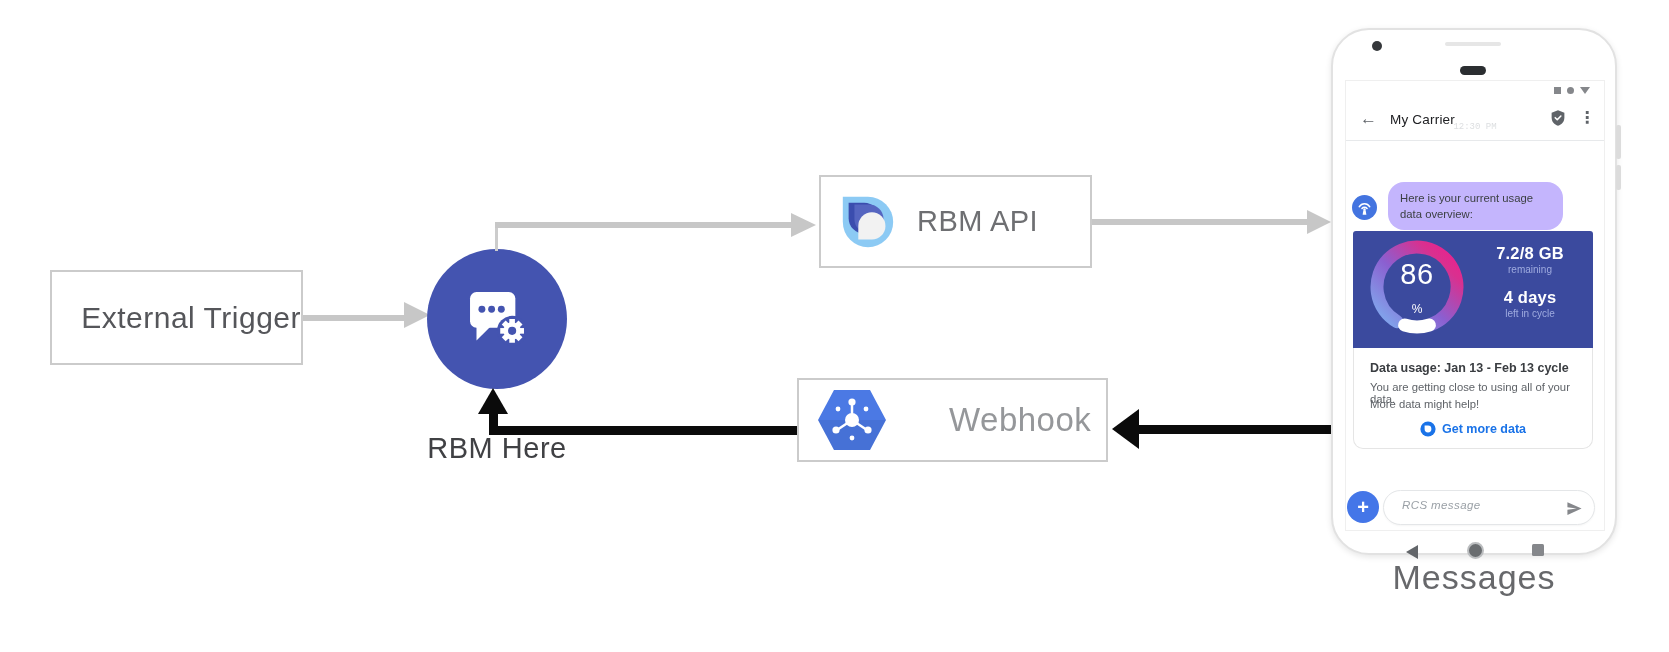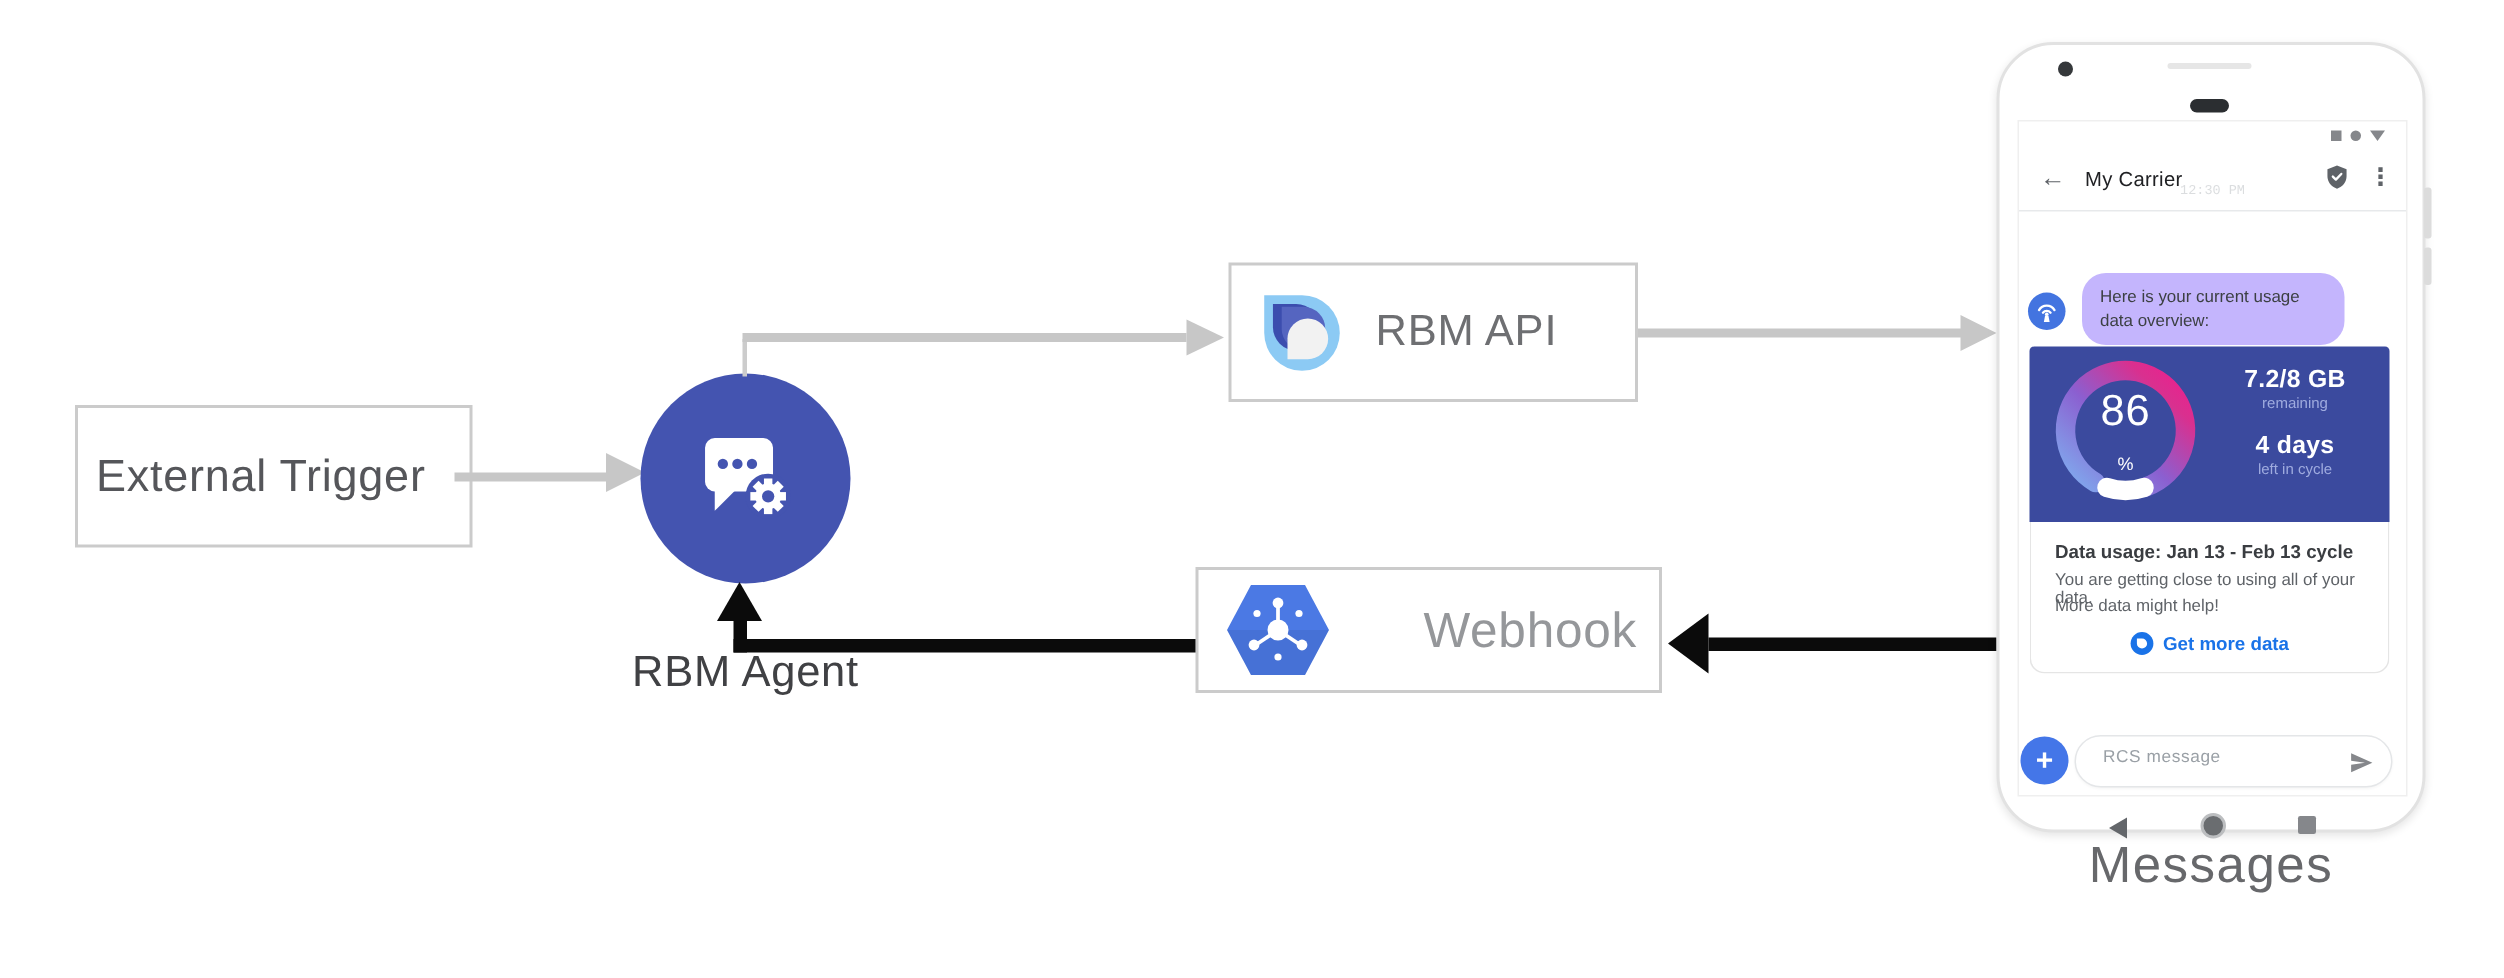--- a/index.html
+++ b/index.html
@@ -3,21 +3,21 @@
 <meta charset="utf-8">
 <style>
   html,body{margin:0;padding:0;background:#fff;}
   #canvas{position:relative;width:1669px;height:652px;background:#fff;overflow:hidden;
           font-family:"Liberation Sans","DejaVu Sans",sans-serif;}
   .abs{position:absolute;}
 
   
   .dbox{position:absolute;background:#fff;border:2px solid #cbcbcb;display:flex;align-items:center;}
   .dbox-label{color:#57585a;letter-spacing:.5px;}
-  #ext-box{left:50px;top:270px;width:249px;height:91px;justify-content:flex-start;padding-left:12px;}
+  #ext-box{left:50px;top:270px;width:249px;height:91px;justify-content:flex-end;}
   #ext-box .dbox-label{font-size:30px;color:#55565a;}
   #api-box{left:819px;top:175px;width:273px;height:93px;padding-left:16px;box-sizing:border-box;}
   #api-box .dbox-label{font-size:29px;color:#6e6f72;margin-left:18px;}
   #hook-box{left:797px;top:378px;width:311px;height:84px;padding-left:18px;box-sizing:border-box;gap:46px;}
   #hook-box .dbox-label{font-size:33px;color:#95979a;margin-left:16px;}
 
   #agent-circle{left:427px;top:249px;width:140px;height:140px;border-radius:50%;
     background:#4454b0;display:flex;align-items:center;justify-content:center;}
   #agent-label{left:397px;top:432px;width:200px;text-align:center;font-size:29px;color:#404144;letter-spacing:.5px;}
   #messages-label{left:1331px;top:558px;width:286px;text-align:center;font-size:34px;color:#67686b;letter-spacing:1px;}
@@ -81,21 +81,21 @@
   #cw-b1{position:absolute;left:16px;top:33px;font-size:11.3px;color:#5f6368;}
   #cw-b2{position:absolute;left:16px;top:50px;font-size:11.3px;color:#5f6368;}
   #cw-cta{position:absolute;left:0;top:73px;width:100%;display:flex;align-items:center;justify-content:center;gap:6px;}
   #cw-cta span{font-size:12.5px;font-weight:bold;color:#1a73e8;}
 
   #plus-btn{position:absolute;left:1px;top:410px;width:32px;height:32px;border-radius:50%;background:#4476e8;
     display:flex;align-items:center;justify-content:center;color:#fff;font-size:20px;font-weight:bold;line-height:1;}
   #pill{position:absolute;left:37px;top:409px;width:212px;height:35px;border:1px solid #e4e6e8;border-radius:17.5px;
     box-sizing:border-box;background:#fff;box-shadow:0 1px 2px rgba(0,0,0,.04);}
   #pill input{position:absolute;left:16px;top:7px;width:150px;border:none;outline:none;font-size:11.5px;
-    letter-spacing:.4px;color:#3c4043;font-family:inherit;background:transparent;}
+    letter-spacing:.4px;color:#3c4043;font-family:inherit;background:transparent;font-style:italic;}
   #pill input::placeholder{color:#9aa0a6;}
   #send{position:absolute;right:11px;top:9px;width:17px;height:17px;}
 
   #nav-back{position:absolute;left:60px;top:464px;width:0;height:0;border-top:7px solid transparent;
     border-bottom:7px solid transparent;border-right:12px solid #63666a;}
   #nav-home{position:absolute;left:121px;top:461px;width:13px;height:13px;border-radius:50%;
     background:#6a6d70;border:2px solid #bcbec0;}
   #nav-sq{position:absolute;left:186px;top:463px;width:12px;height:12px;background:#85878b;border-radius:1.5px;}
 </style>
 </head>
@@ -123,21 +123,21 @@
           <rect x="-2.6" y="-11" width="5.2" height="22"></rect>
           <rect x="-2.6" y="-11" width="5.2" height="22" transform="rotate(45)"></rect>
           <rect x="-2.6" y="-11" width="5.2" height="22" transform="rotate(90)"></rect>
           <rect x="-2.6" y="-11" width="5.2" height="22" transform="rotate(135)"></rect>
         </g>
         <circle r="8" fill="#ffffff"></circle>
         <circle r="3.8" fill="#4454b0"></circle>
       </g>
     </svg>
   </div>
-  <div class="abs" id="agent-label">RBM Agent</div>
+  <div class="abs" id="agent-label">RBM Here</div>
 
   <div class="abs" id="a2-vert"></div>
   <div class="shaft-gray" id="a2-shaft"></div>
   <div class="head" id="a2-head"></div>
 
   <div class="dbox" id="api-box">
     <svg width="62" height="62" viewBox="0 0 64 64">
       <path d="M6 6 L6 32 A26 26 0 1 0 32 6 Z" fill="#8ccaf4"></path>
       <path d="M12 12 L12 28 A16 16 0 1 0 28 12 Z" fill="#3b4dae"></path>
       <path d="M18 14 L18 29 A15 15 0 1 0 33 14 Z" fill="#5565c0"></path>

